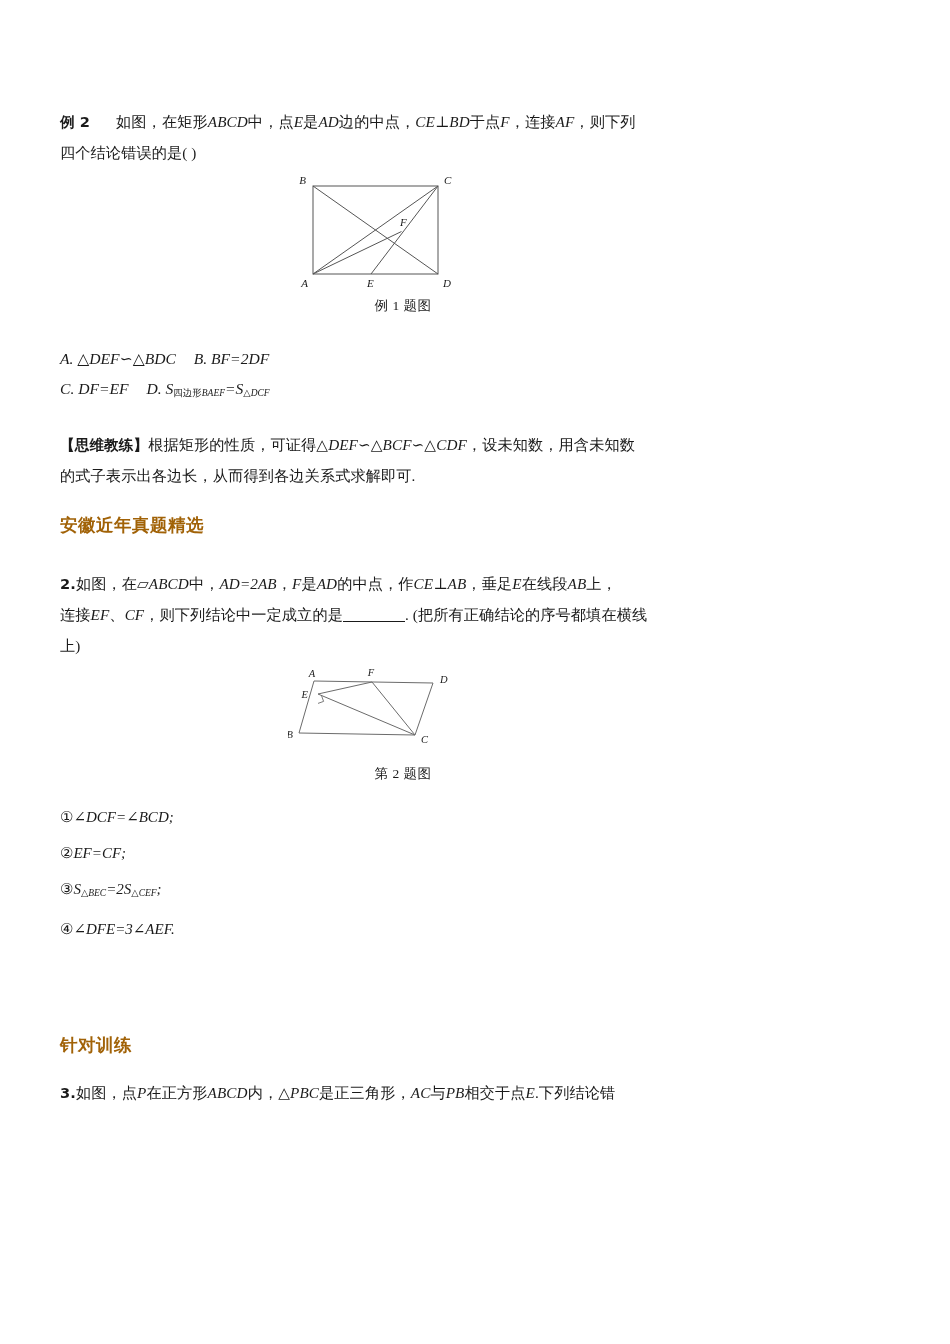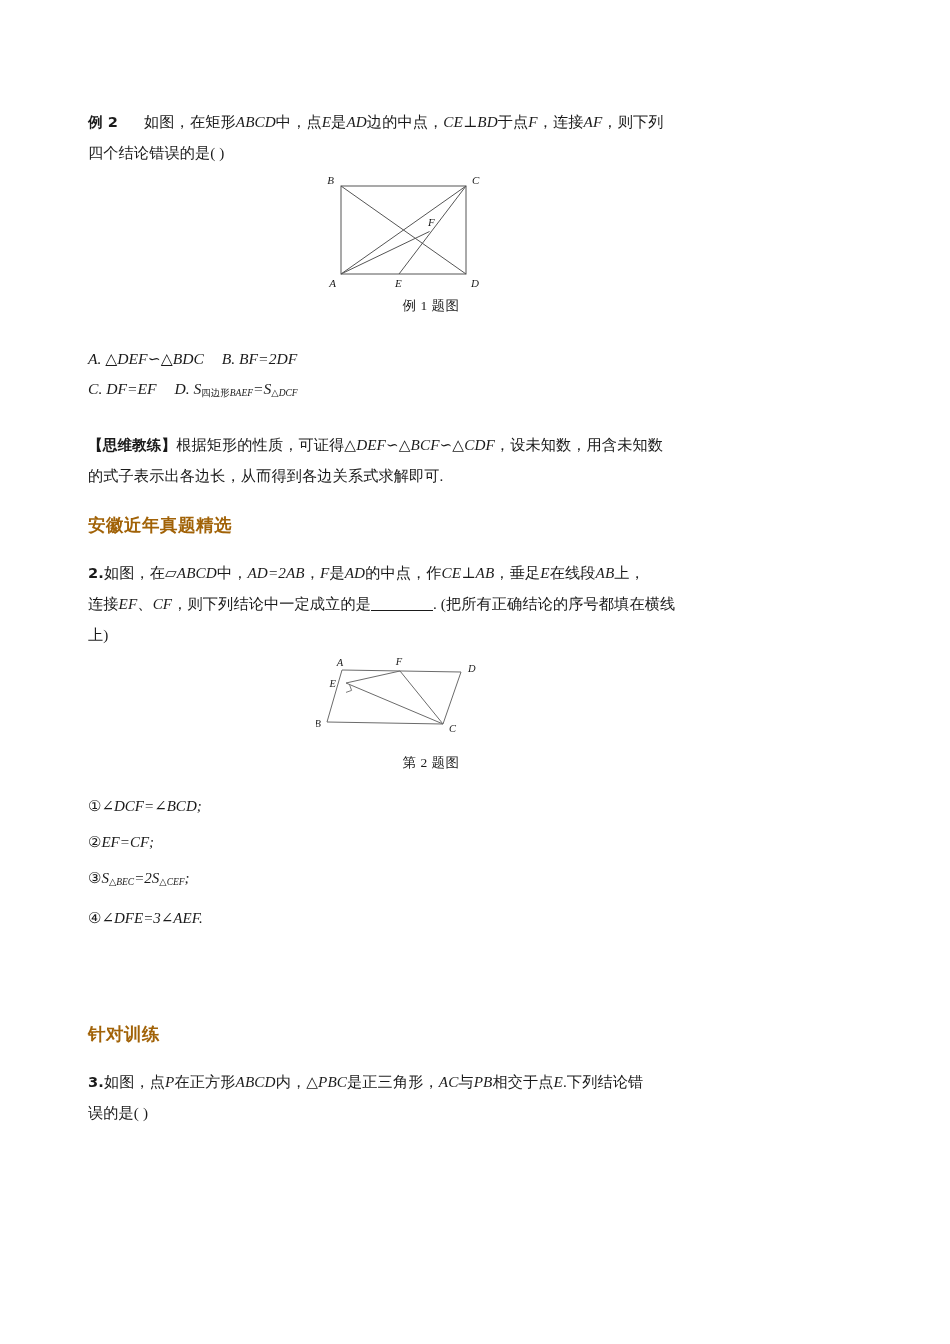--- a/index.html
+++ b/index.html
@@ -14,21 +14,21 @@
     color: #1a1a1a;
     position: relative;
     overflow: hidden;
   }
   .page {
     position: absolute;
     left: 0; top: 0;
     width: 950px;
     height: 1344px;
     box-sizing: border-box;
-    padding: 0 88px;
+    padding: 0 60px;
   }
   .content {
     position: relative;
     width: 686px;
   }
 
   
   .para {
     font-size: 15.2px;
     line-height: 31px;
@@ -159,21 +159,21 @@
       <span>S</span><span class="sub-cn">四边形</span><span class="sub">BAEF</span><span>=</span><span>S</span><span class="sub">△DCF</span>
     </div>
 
     <div class="para" style="margin-top:21px;">
       <span class="bold-label">【思维教练】</span><span>根据矩形的性质，可证得△</span><span class="mi">DEF</span><span>∽△</span><span class="mi">BCF</span><span>∽△</span><span class="mi">CDF</span><span>，设未知数，用含未知数</span>
     </div>
     <div class="para">的式子表示出各边长，从而得到各边关系式求解即可.</div>
 
     <div class="section-heading" style="margin-top:22px;">安徽近年真题精选</div>
 
-    <div class="para" style="margin-top:20px;">
+    <div class="para" style="margin-top:31px;">
       <span class="bold-label">2.</span><span>如图，在▱</span><span class="mi">ABCD</span><span>中，</span><span class="mi">AD=2AB</span><span>，</span><span class="mi">F</span><span>是</span><span class="mi">AD</span><span>的中点，作</span><span class="mi">CE⊥AB</span><span>，垂足</span><span class="mi">E</span><span>在线段</span><span class="mi">AB</span><span>上，</span>
     </div>
     <div class="para">
       <span>连接</span><span class="mi">EF</span><span>、</span><span class="mi">CF</span><span>，则下列结论中一定成立的是</span><span class="blank-ul"></span><span>. (把所有正确结论的序号都填在横线</span>
     </div>
     <div class="para">上)</div>
 
     <div class="figure-wrap" style="margin-top:4px;">
       <svg width="230" height="82" viewBox="0 0 230 82">
 
@@ -212,16 +212,15 @@
       <div class="concl-line">
         <span class="circled">④</span><span>∠DFE=3∠AEF</span><span>.</span>
       </div>
     </div>
 
     <div class="section-heading" style="margin-top:86px;">针对训练</div>
 
     <div class="para" style="margin-top:20px;">
       <span class="bold-label">3.</span><span>如图，点</span><span class="mi">P</span><span>在正方形</span><span class="mi">ABCD</span><span>内，△</span><span class="mi">PBC</span><span>是正三角形，</span><span class="mi">AC</span><span>与</span><span class="mi">PB</span><span>相交于点</span><span class="mi">E</span><span>.下列结论错</span>
     </div>
-    <div class="para">误的是(    )</div>
 
   </div>
 </div>
 
 </body></html>

